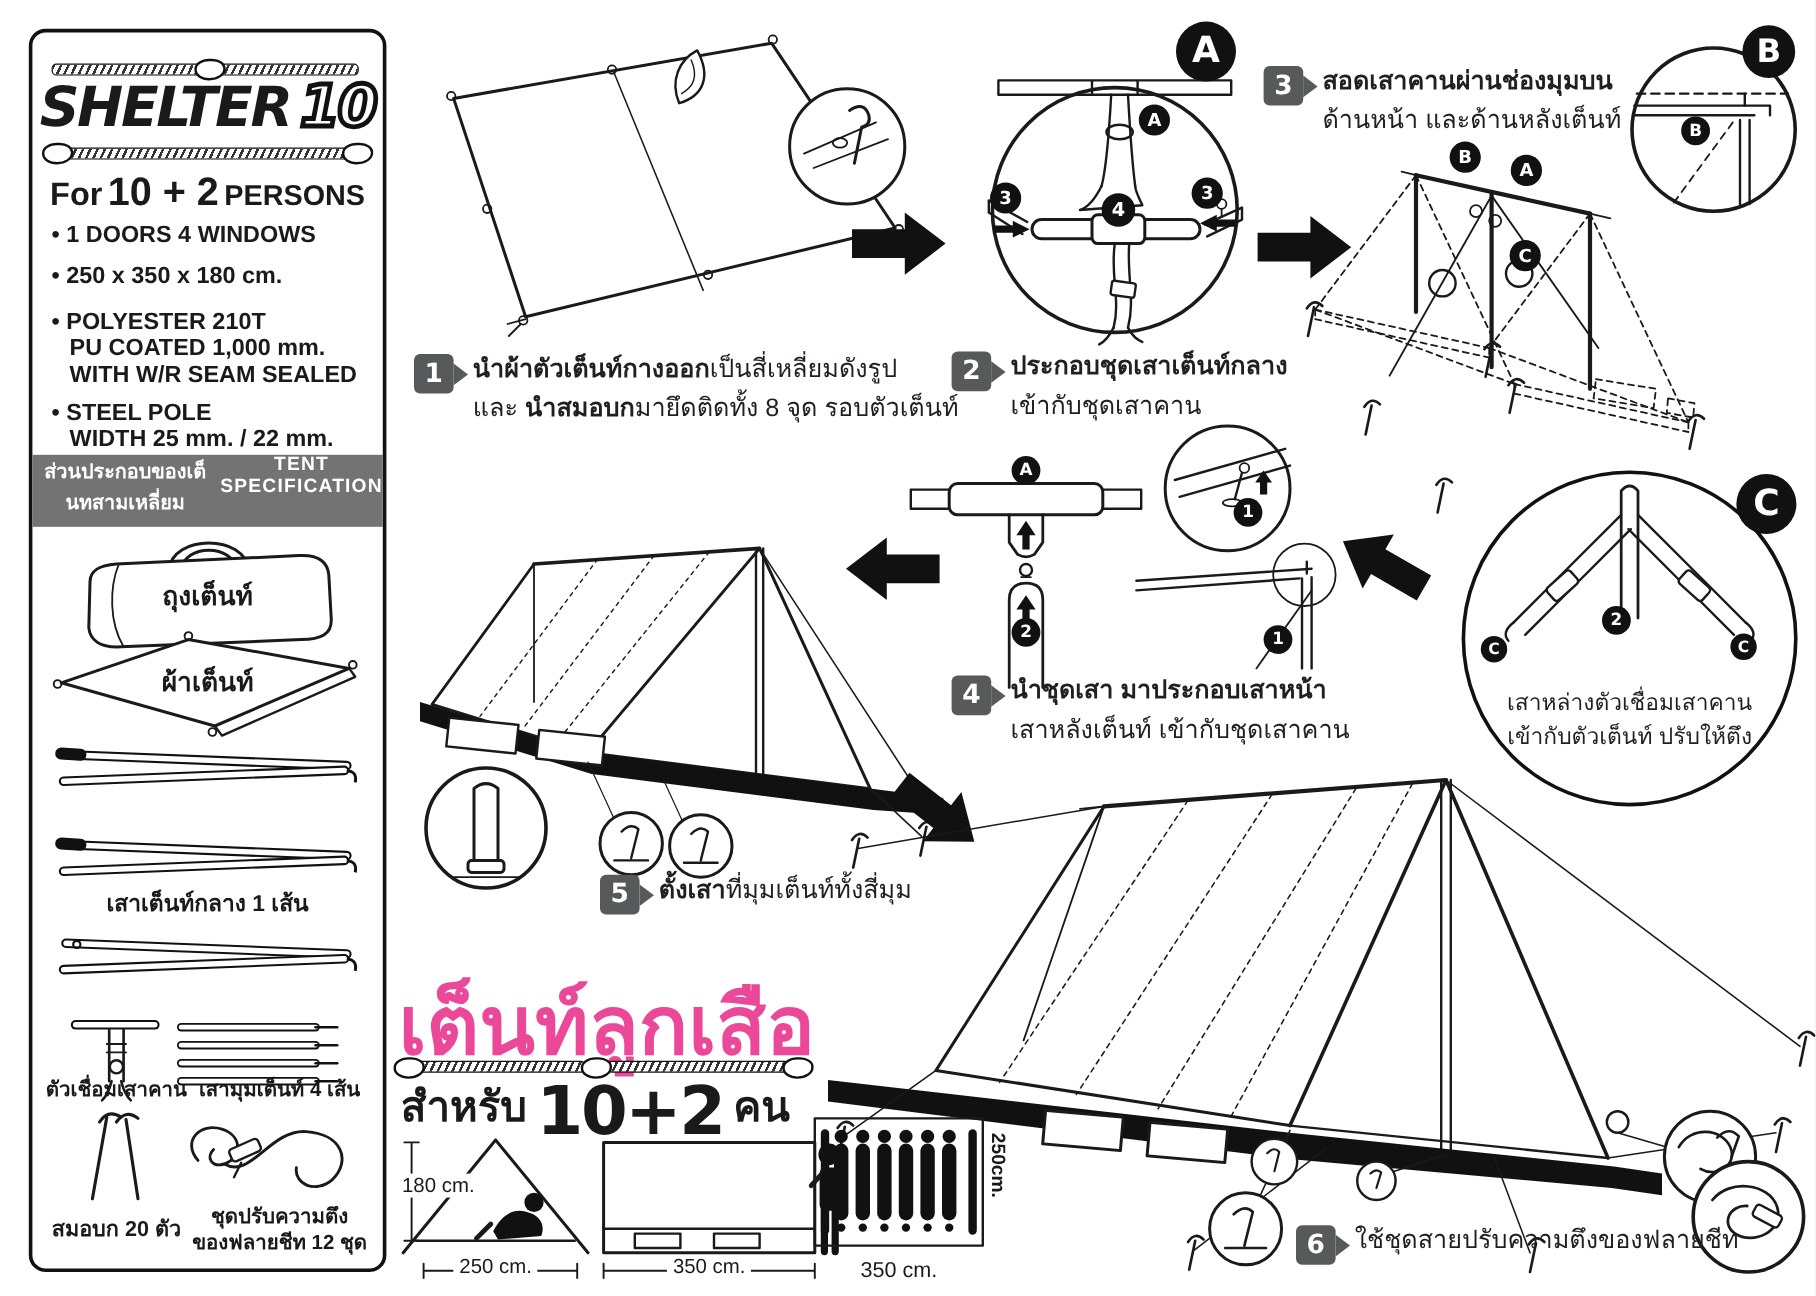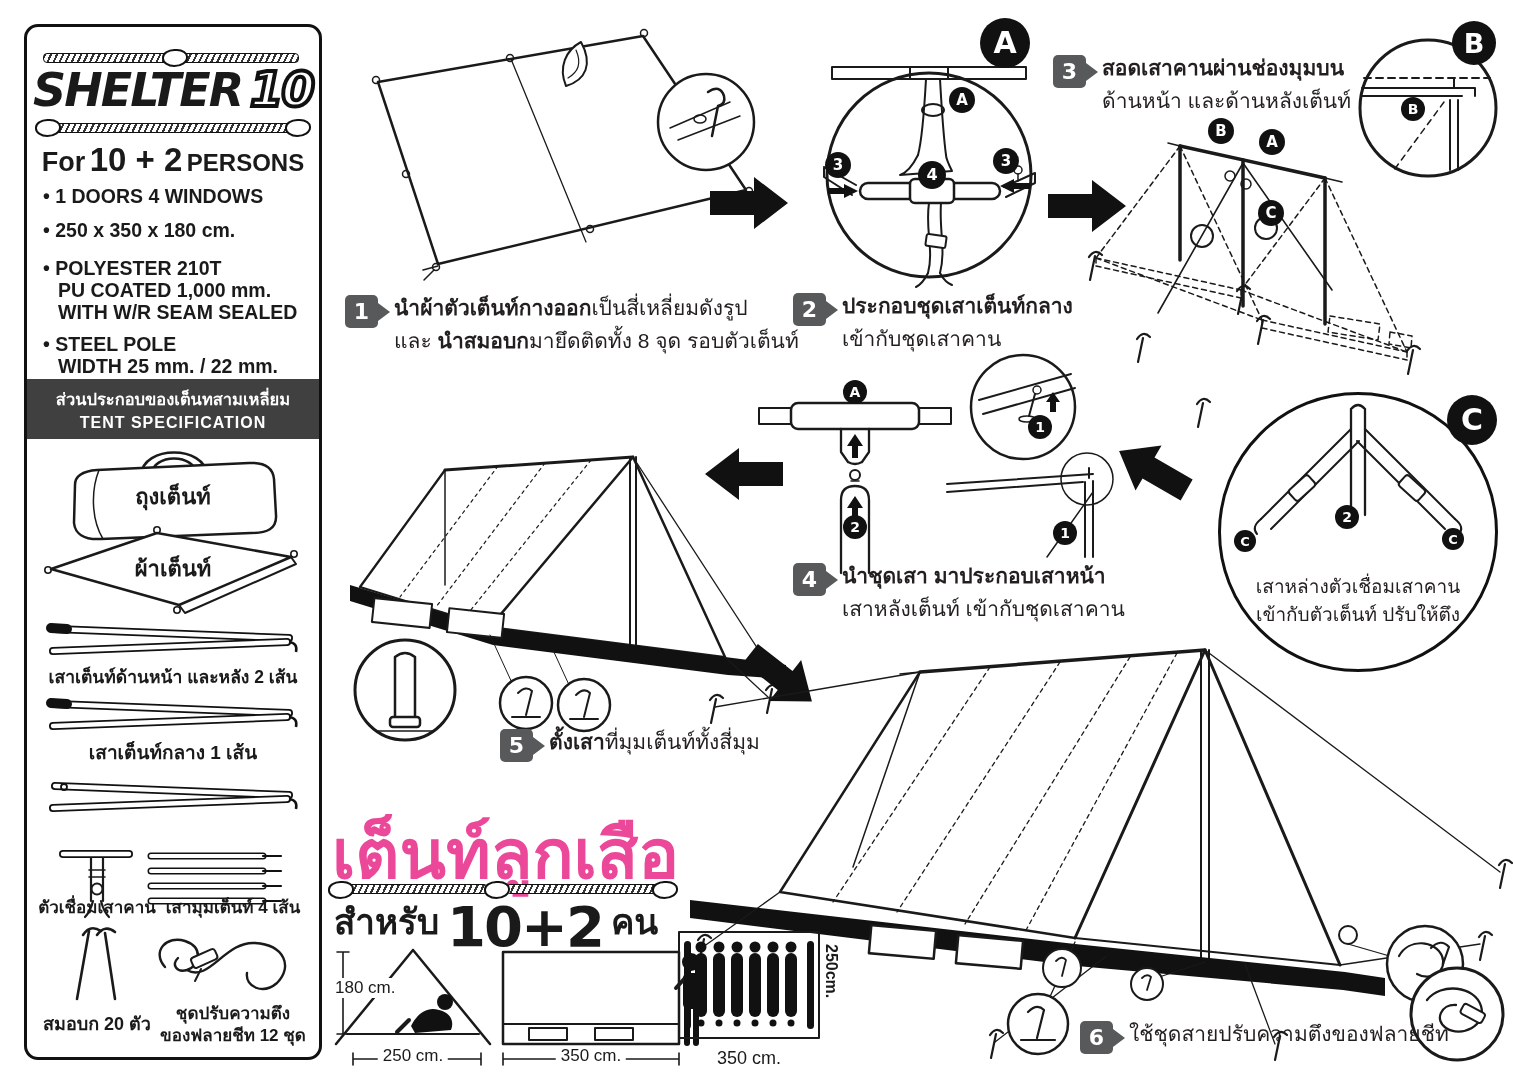--- a/index.html
+++ b/index.html
@@ -26,22 +26,22 @@
   
   #sidebar{position:absolute;left:24px;top:24px;width:292px;height:1030px;
         border:3.5px solid #111;border-radius:14px;background:#fff}
   .sb-center{position:absolute;width:100%;text-align:center;font-weight:bold}
   .logo{position:absolute;top:34px;width:100%;text-align:center;font-style:italic;
         font-weight:bold;font-family:"DejaVu Sans",sans-serif;letter-spacing:-2px;white-space:nowrap}
   .logo .t{font-size:46px}
   .logo .n{font-size:48px;color:#fff;-webkit-text-stroke:4px #111;margin-left:8px}
   .spec{position:absolute;left:16px;font-weight:bold;font-size:19.5px;white-space:nowrap}
   .spec.cont{left:31px}
-  .banner{position:absolute;top:352px;left:0;right:0;height:60px;background:#404040;color:#fff;
-        display:flex;flex-direction:column;justify-content:center;text-align:center;gap:2px}
+  .banner{position:absolute;top:352px;left:0;right:0;height:60px;background:#737373;color:#fff;
+        display:flex;flex-direction:row;justify-content:center;text-align:center;gap:2px}
   .banner .b1{font-size:16.5px;font-weight:bold}
   .banner .b2{font-size:16px;font-weight:bold;letter-spacing:1px}
   .complabel{position:absolute;font-weight:bold;text-align:center;white-space:nowrap}
   
   .bigcircle{position:absolute;border:3px solid #111;border-radius:50%;background:#fff}
   .cctext{position:absolute;left:0;right:0;top:178px;text-align:center;line-height:1.45;color:#231f20}
   .cctext .b{font-weight:bold;font-size:21px}
   .cctext div{font-size:19px}
   .mlabel{position:absolute;font-weight:normal;background:#fff;padding:0 5px;white-space:nowrap;z-index:4}
   .vlabel{position:absolute;font-weight:bold;writing-mode:vertical-rl;white-space:nowrap;z-index:4}
@@ -116,21 +116,20 @@
     <div class="complabel" style="top:524px;left:0;width:100%;font-size:22px">ผ้าเต็นท์</div>
 
     <svg class="art" style="left:10px;top:590px" width="268" height="46" viewBox="0 0 268 46">
       <line x1="18" y1="12" x2="252" y2="21" stroke="#111" stroke-width="8" stroke-linecap="round"></line>
       <line x1="18" y1="12" x2="252" y2="21" stroke="#fff" stroke-width="4.5" stroke-linecap="round"></line>
       <line x1="14" y1="11" x2="30" y2="12" stroke="#111" stroke-width="10" stroke-linecap="round"></line>
       <line x1="16" y1="34" x2="250" y2="25" stroke="#111" stroke-width="8" stroke-linecap="round"></line>
       <line x1="16" y1="34" x2="250" y2="25" stroke="#fff" stroke-width="4.5" stroke-linecap="round"></line>
       <path d="M252,25 q9,1 7,10" stroke="#111" stroke-width="2.5" fill="none"></path>
     </svg>
-    <div class="complabel" style="top:636px;left:0;width:100%;font-size:17.5px">เสาเต็นท์ด้านหน้า และหลัง 2 เส้น</div>
 
     <svg class="art" style="left:10px;top:666px" width="268" height="44" viewBox="0 0 268 44">
       <line x1="18" y1="11" x2="252" y2="20" stroke="#111" stroke-width="8" stroke-linecap="round"></line>
       <line x1="18" y1="11" x2="252" y2="20" stroke="#fff" stroke-width="4.5" stroke-linecap="round"></line>
       <line x1="14" y1="10" x2="30" y2="11" stroke="#111" stroke-width="10" stroke-linecap="round"></line>
       <line x1="16" y1="33" x2="250" y2="24" stroke="#111" stroke-width="8" stroke-linecap="round"></line>
       <line x1="16" y1="33" x2="250" y2="24" stroke="#fff" stroke-width="4.5" stroke-linecap="round"></line>
       <path d="M252,24 q9,1 7,10" stroke="#111" stroke-width="2.5" fill="none"></path>
     </svg>
     <div class="complabel" style="top:710px;left:0;width:100%;font-size:19px">เสาเต็นท์กลาง 1 เส้น</div>

